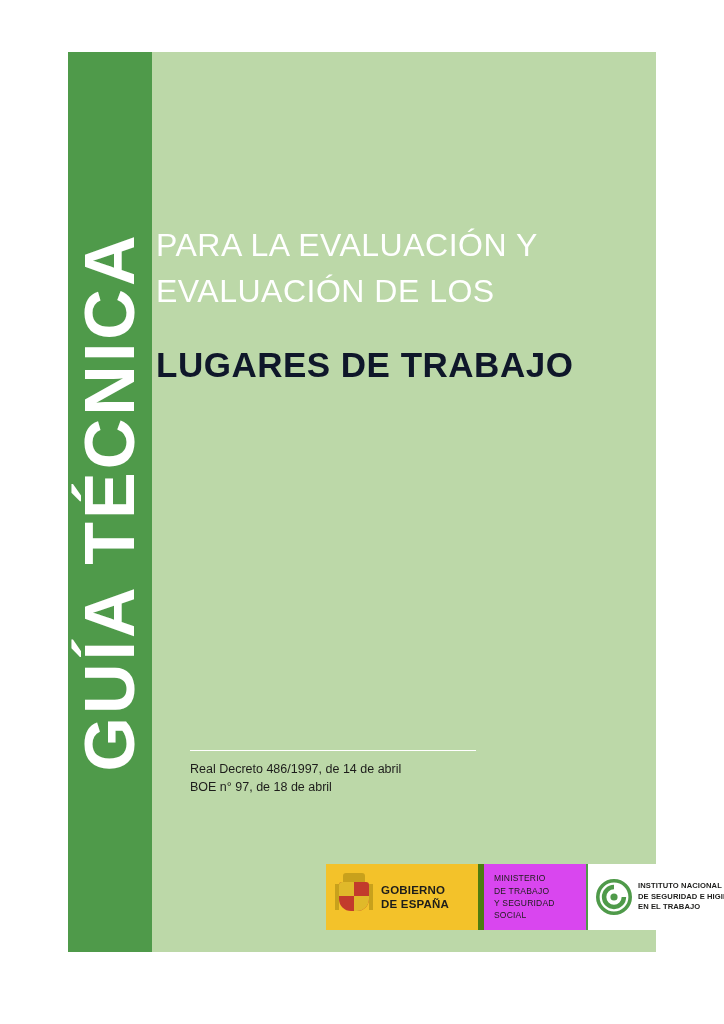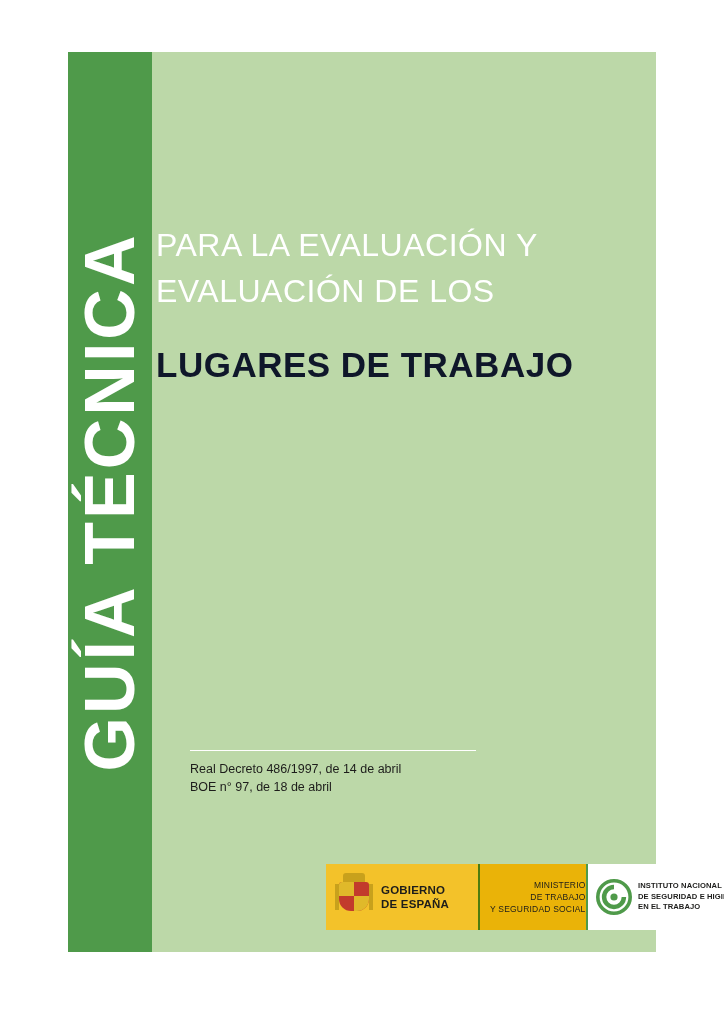--- a/index.html
+++ b/index.html
@@ -183,28 +183,27 @@
   .gob-text {
     margin-left: 7px;
     color: #1d1d1b;
     font-size: 11.5px;
     font-weight: bold;
     line-height: 1.25;
     letter-spacing: 0.2px;
   }
 
   .logo-min {
-    background: #eab308;
+    background: #d946ef;
     width: 108px;
     display: flex;
     align-items: center;
     box-sizing: border-box;
     padding-left: 10px;
-    border-left: 2px solid #4d7c0f;
-    text-align: right;
+    border-left: 6px solid #4d7c0f;
   }
   .min-text {
     color: #1d1d1b;
     font-size: 8.5px;
     line-height: 1.45;
     letter-spacing: 0.2px;
   }
 
   .logo-insht {
     background: #ffffff;

